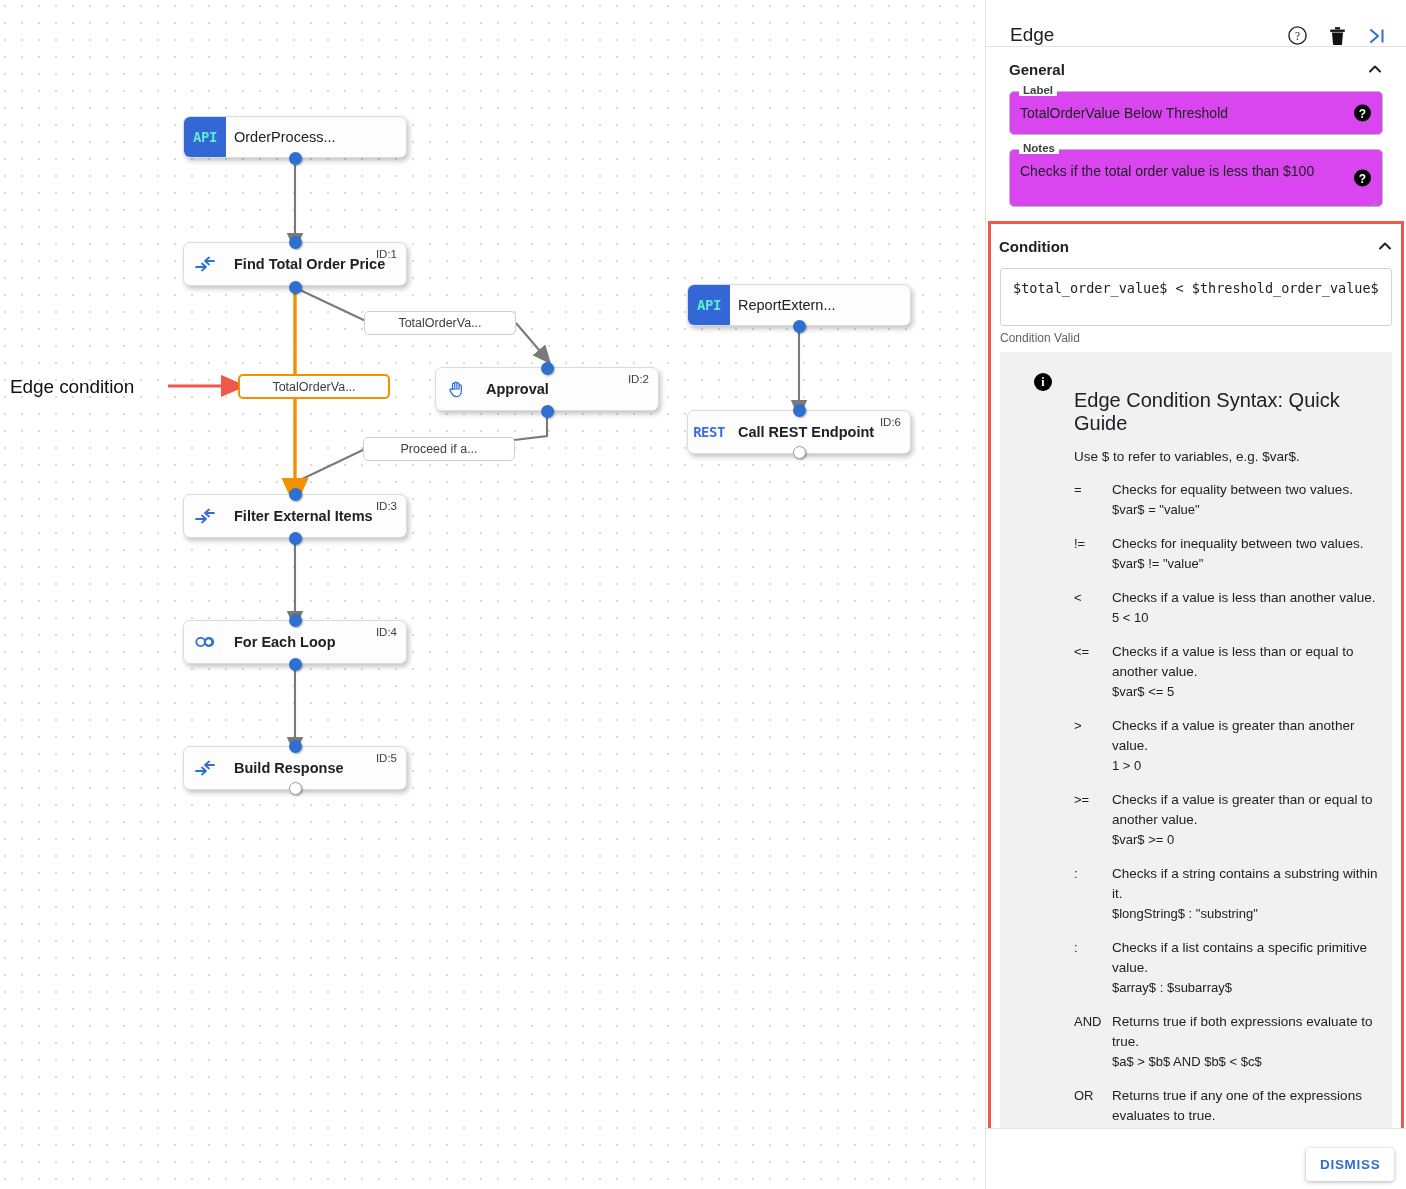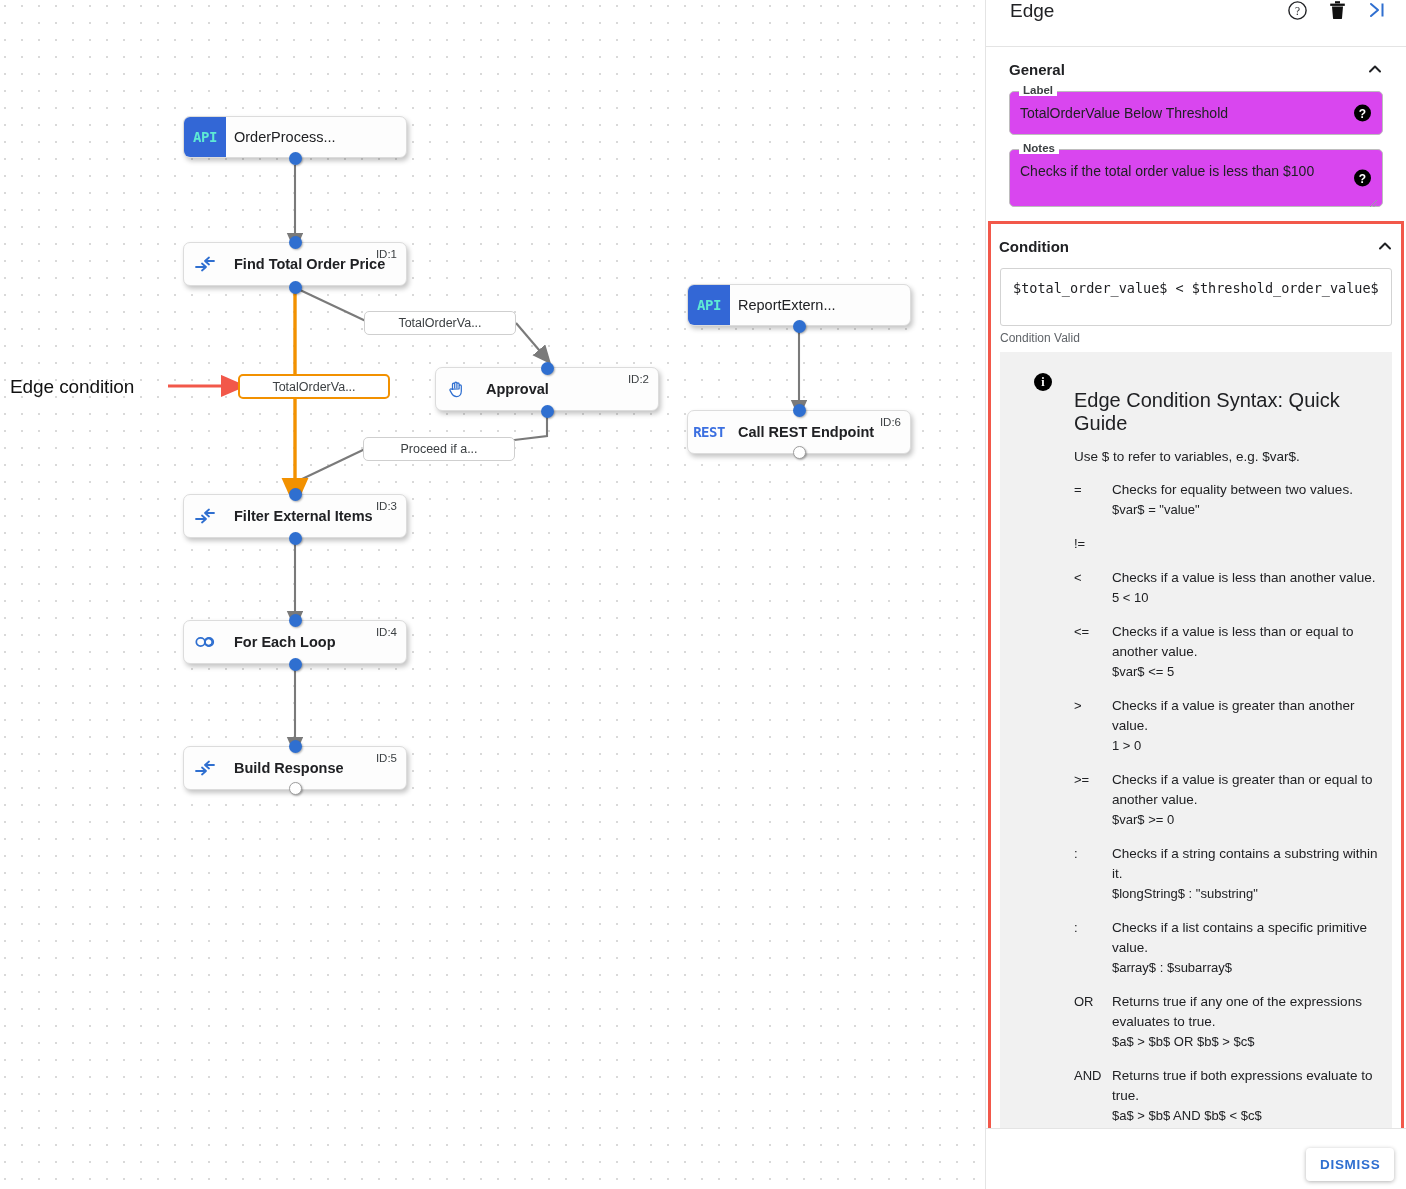--- a/index.html
+++ b/index.html
@@ -94,21 +94,21 @@
     position: absolute; left: 985px; top: 0;
     width: 421px; height: 1189px;
     background: #ffffff;
     border-left: 1px solid #e4e4e4;
     box-sizing: border-box;
     display: flex; flex-direction: column;
   }
   #panel-header {
     height: 47px; flex: 0 0 47px;
     border-bottom: 1px solid #e4e4e4;
-    display: flex; align-items: flex-start;
+    display: flex; align-items: flex-end;
     padding: 0 18px 0 24px;
     box-sizing: border-box;
   }
   #panel-title { font-size: 19px; color: #202124; flex: 1; }
   .hdr-icon { margin-left: 20px; display: flex; align-items: center; cursor: pointer; }
 
   #panel-body { flex: 1; overflow: hidden; position: relative; }
 
   .section { padding: 0 14px; }
   .section-head {
@@ -439,20 +439,24 @@
           <div id="op-list">
               <div class="op-row">
                 <div class="op-sym">=</div>
                 <div class="op-body">
                   <div class="op-desc">Checks for equality between two values.</div>
                   <div class="op-ex">$var$ = "value"</div>
                 </div>
               </div>
               <div class="op-row">
                 <div class="op-sym">!=</div>
+                <div class="op-body">
+                  <div class="op-desc">Checks for inequality between two values.</div>
+                  <div class="op-ex">$var$ != "value"</div>
+                </div>
               </div>
               <div class="op-row">
                 <div class="op-sym">&lt;</div>
                 <div class="op-body">
                   <div class="op-desc">Checks if a value is less than another value.</div>
                   <div class="op-ex">5 &lt; 10</div>
                 </div>
               </div>
               <div class="op-row">
                 <div class="op-sym">&lt;=</div>
@@ -483,33 +487,33 @@
                 </div>
               </div>
               <div class="op-row">
                 <div class="op-sym">:</div>
                 <div class="op-body">
                   <div class="op-desc">Checks if a list contains a specific primitive value.</div>
                   <div class="op-ex">$array$ : $subarray$</div>
                 </div>
               </div>
               <div class="op-row">
+                <div class="op-sym">AND</div>
+                <div class="op-body">
+                  <div class="op-desc">Returns true if both expressions evaluate to true.</div>
+                  <div class="op-ex">$a$ &gt; $b$ AND $b$ &lt; $c$</div>
+                </div>
+              </div>
+              <div class="op-row">
                 <div class="op-sym">OR</div>
                 <div class="op-body">
                   <div class="op-desc">Returns true if any one of the expressions evaluates to true.</div>
                   <div class="op-ex">$a$ &gt; $b$ OR $b$ &gt; $c$</div>
                 </div>
               </div>
-              <div class="op-row">
-                <div class="op-sym">AND</div>
-                <div class="op-body">
-                  <div class="op-desc">Returns true if both expressions evaluate to true.</div>
-                  <div class="op-ex">$a$ &gt; $b$ AND $b$ &lt; $c$</div>
-                </div>
-              </div>
             </div>
         </div>
       </div>
 
     </div>
 
     <div id="panel-footer">
       <div id="dismiss-btn">DISMISS</div>
     </div>
   </div>

